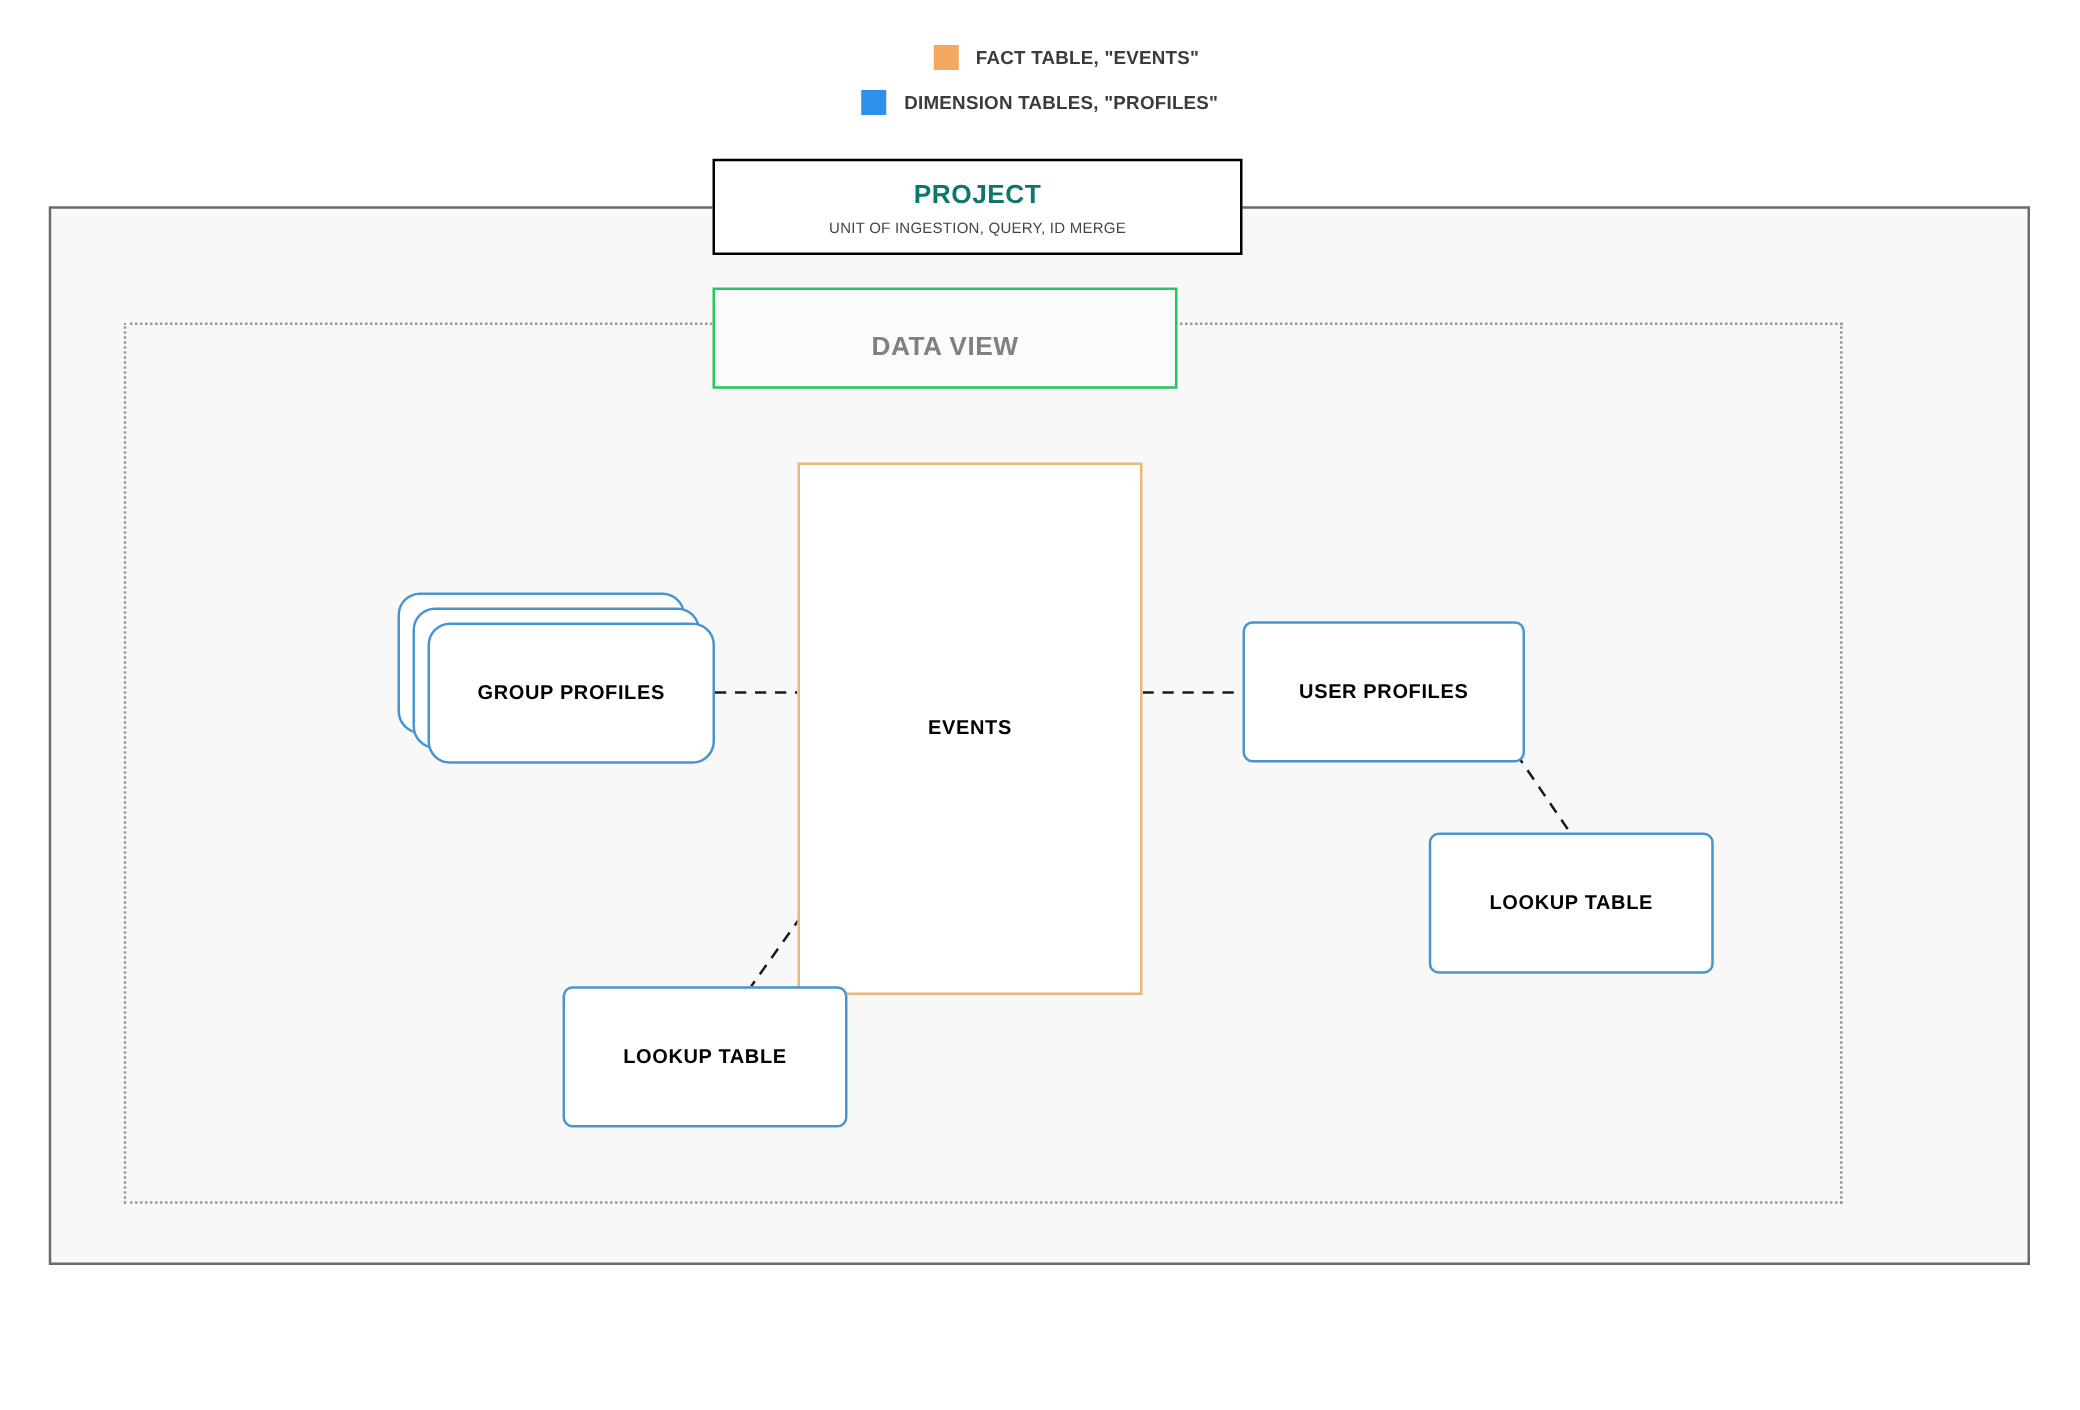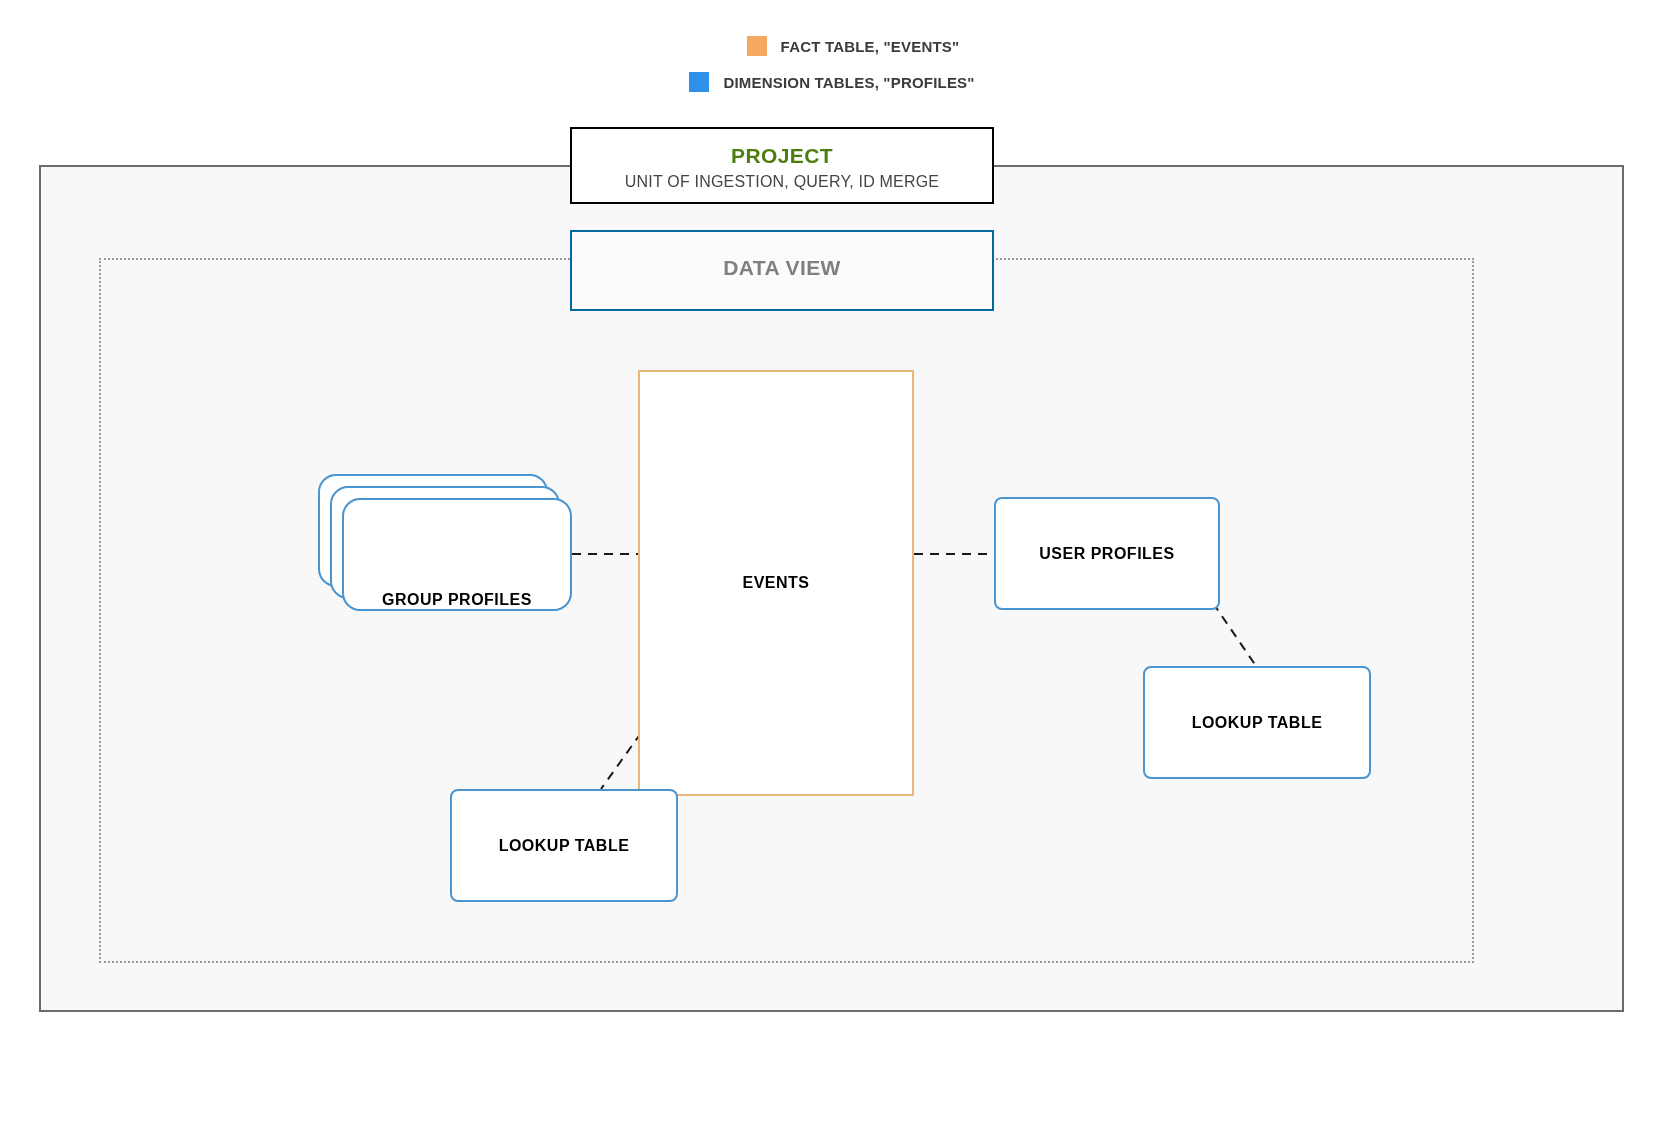--- a/index.html
+++ b/index.html
@@ -82,39 +82,39 @@
     left: 570px;
     top: 127px;
     width: 424px;
     height: 77px;
     border: 2px solid #000000;
     padding-top: 13px;
   }
   #project-title {
     font-size: 21px;
     font-weight: bold;
-    color: #4d7c0f;
+    color: #0f766e;
     letter-spacing: 0.4px;
     line-height: 28px;
   }
   #project-subtitle {
-    font-size: 16px;
+    font-size: 12px;
     font-weight: normal;
     color: #454545;
     letter-spacing: 0.2px;
     line-height: 24px;
   }
   #dataview-box {
     left: 570px;
     top: 230px;
-    width: 424px;
+    width: 372px;
     height: 81px;
-    border: 2px solid #0369a1;
+    border: 2px solid #22c55e;
     background: #fbfbfb;
-    padding-top: 22px;
+    padding-top: 32px;
   }
   #dataview-title {
     font-size: 21px;
     font-weight: bold;
     color: #808080;
     letter-spacing: 0.4px;
     line-height: 28px;
   }
   #dataview-subtitle {
     font-size: 16px;
@@ -171,21 +171,21 @@
     box-sizing: border-box;
     background: #ffffff;
     border: 2px solid #4a94cf;
     border-radius: 18px;
   }
   #stack-card-back  { left: 0px;  top: 0px;  }
   #stack-card-mid   { left: 12px; top: 12px; }
   #stack-card-front {
     left: 24px; top: 24px;
     display: flex;
-    align-items: flex-end;
+    align-items: center;
     justify-content: center;
   }
 
   #user-profiles-box {
     left: 994px;
     top: 497px;
     width: 226px;
     height: 113px;
   }
   #lookup-table-right-box {

